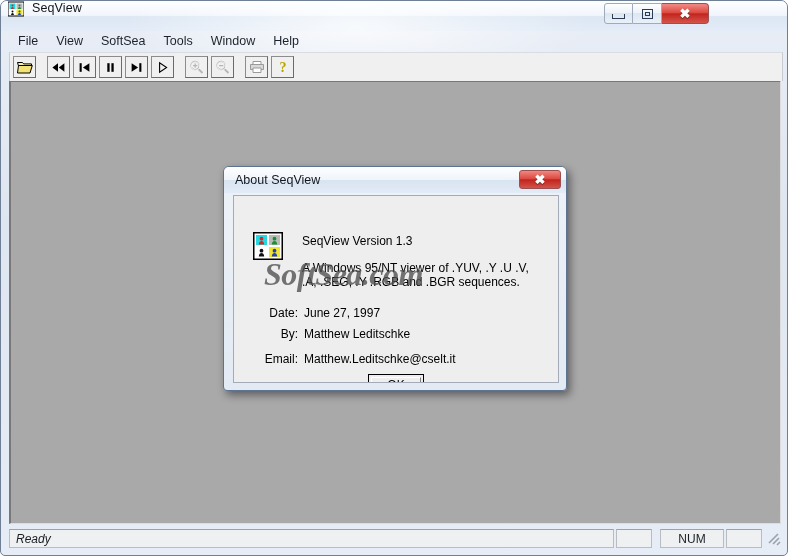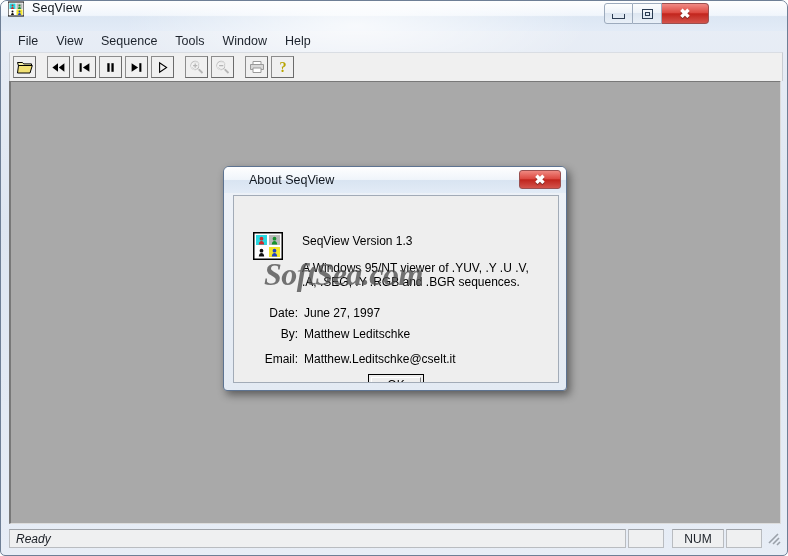--- a/index.html
+++ b/index.html
@@ -194,21 +194,21 @@
     align-items: center;
     font-size: 12px;
     color: #1a1f26;
   }
   .status-main {
     flex: 1 1 auto;
     padding-left: 6px;
     font-style: italic;
   }
   .status-small { width: 36px; margin-left: 2px; }
-  .status-num { width: 52px; margin-left: 8px; justify-content: center; }
+  .status-num { width: 64px; margin-left: 8px; justify-content: center; }
   .status-grip {
     width: 16px; height: 19px;
     margin-left: 3px;
     position: relative;
   }
 
   
   .dialog {
     position: absolute;
     left: 222px; top: 165px;
@@ -223,21 +223,21 @@
   }
   .dlg-titlebar {
     position: absolute;
     left: 0; top: 0;
     width: 100%; height: 26px;
     background: linear-gradient(180deg, rgba(255,255,255,0.96) 0%, rgba(240,245,251,0.9) 48%, rgba(215,227,241,0.92) 52%, rgba(226,235,246,0.95) 100%);
     display: flex;
     align-items: center;
   }
   .dlg-title-text {
-    margin-left: 25px;
+    margin-left: 11px;
     font-size: 12.5px;
     color: #11171f;
   }
   .dlg-close {
     position: absolute;
     right: 5px; top: 3px;
     width: 42px; height: 19px;
     box-sizing: border-box;
     border: 1px solid #9a5050;
     border-radius: 3px;
@@ -368,21 +368,21 @@
       </div>
       <div class="win-btn close">
         <span class="glyph-close">✖</span>
       </div>
     </div>
   </div>
 
   <div class="menubar">
     <div class="menu-item">File</div>
     <div class="menu-item">View</div>
-    <div class="menu-item">Sequence</div>
+    <div class="menu-item">SoftSea</div>
     <div class="menu-item">Tools</div>
     <div class="menu-item">Window</div>
     <div class="menu-item">Help</div>
   </div>
 
   <div class="toolbar">
 
     <div class="tb-btn framed">
       <svg width="16" height="14" viewBox="0 0 16 14" class="tb-icon">
         <path d="M0.5 2.5h5l1.2 1.4h7.8v2H1.5z" fill="#f6f0a8" stroke="#000" stroke-width="1"></path>

